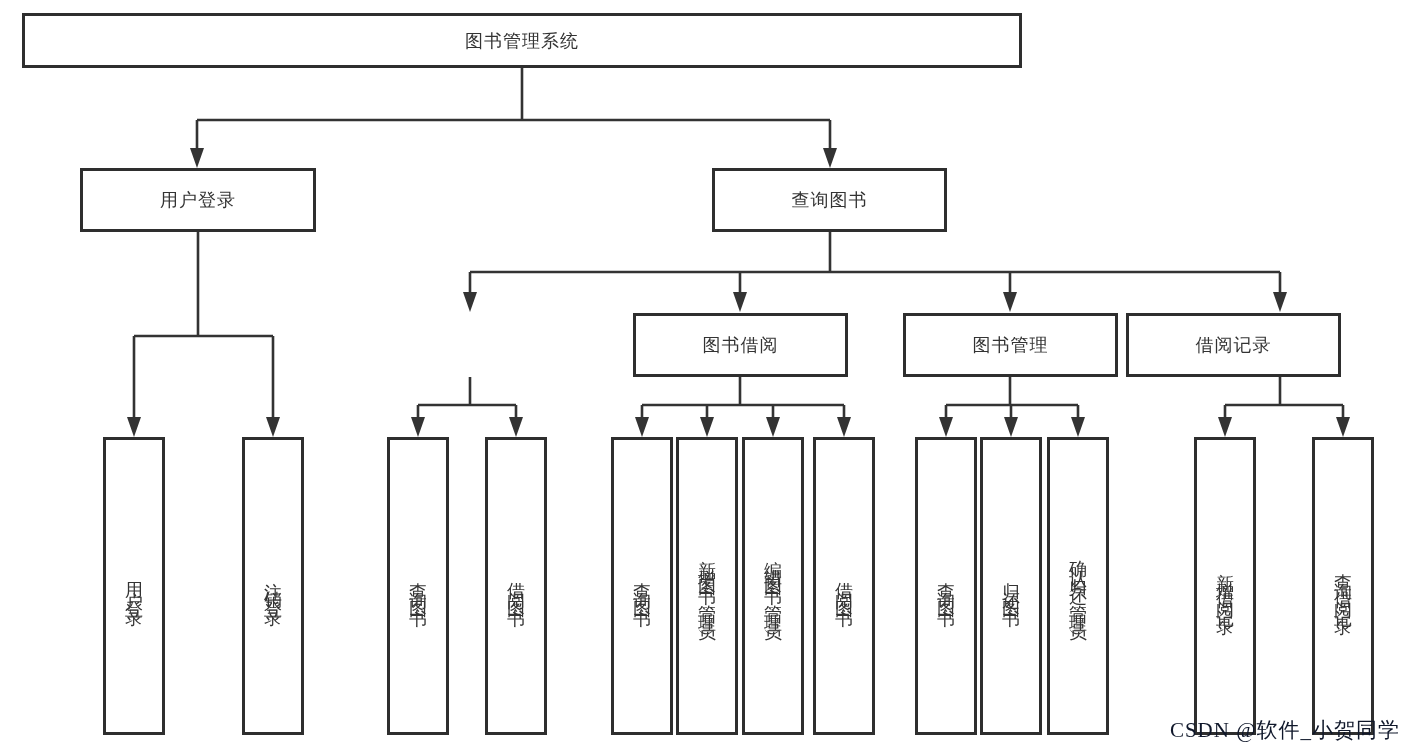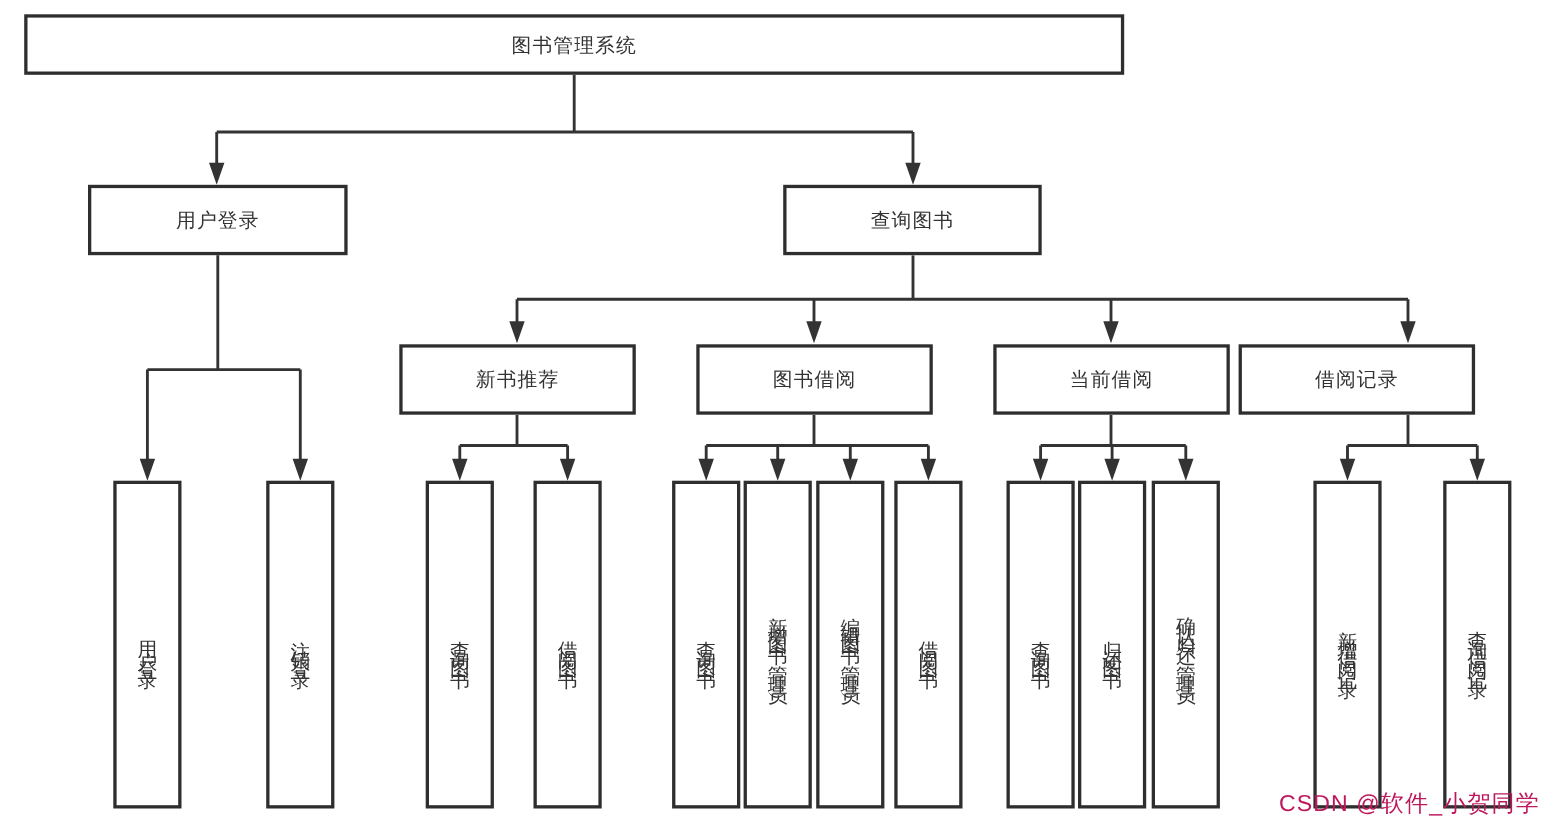--- a/index.html
+++ b/index.html
@@ -1,21 +1,21 @@
 <!DOCTYPE html>
 <html><head>
 <meta charset="utf-8">
 <style>
   html, body { margin: 0; padding: 0; background: #ffffff; }
   #canvas {
     position: relative;
     width: 1405px;
     height: 747px;
     background: #ffffff;
-    font-family: Liberation Sans, sans-serif;
+    font-family: Liberation Serif, serif;
     overflow: hidden;
   }
   #connectors {
     position: absolute;
     left: 0; top: 0;
     width: 1405px; height: 747px;
     pointer-events: none;
   }
   .node {
     position: absolute;
@@ -39,21 +39,21 @@
     font-size: 18px;
     letter-spacing: 9px;
     line-height: 1;
     white-space: nowrap;
   }
   .watermark {
     position: absolute;
     right: 5px;
     bottom: 3px;
     font-size: 21px;
-    color: #be185d;
+    color: #0f172a;
     letter-spacing: 1px;
     white-space: nowrap;
     margin-left: 13px;
   }
 </style>
 </head>
 <body>
 
 <div id="canvas">
 
@@ -108,28 +108,25 @@
     <span class="hlabel">图书管理系统</span>
   </div>
 
   <div class="node" style="left:80px; top:168px; width:236px; height:64px;">
     <span class="hlabel">用户登录</span>
   </div>
   <div class="node" style="left:712px; top:168px; width:235px; height:64px;">
     <span class="hlabel">查询图书</span>
   </div>
 
-  <div class="node" style="left:363px; top:313px; width:215px; height:64px;">
-    <span class="hlabel">新书推荐</span>
-  </div>
   <div class="node" style="left:633px; top:313px; width:215px; height:64px;">
     <span class="hlabel">图书借阅</span>
   </div>
   <div class="node" style="left:903px; top:313px; width:215px; height:64px;">
-    <span class="hlabel">当前借阅</span>
+    <span class="hlabel">图书管理</span>
   </div>
   <div class="node" style="left:1126px; top:313px; width:215px; height:64px;">
     <span class="hlabel">借阅记录</span>
   </div>
 
   <div class="node" style="left:103px; top:437px; width:62px; height:298px;">
     <span class="vlabel">用户登录</span>
   </div>
   <div class="node" style="left:242px; top:437px; width:62px; height:298px;">
     <span class="vlabel">注销登录</span>

